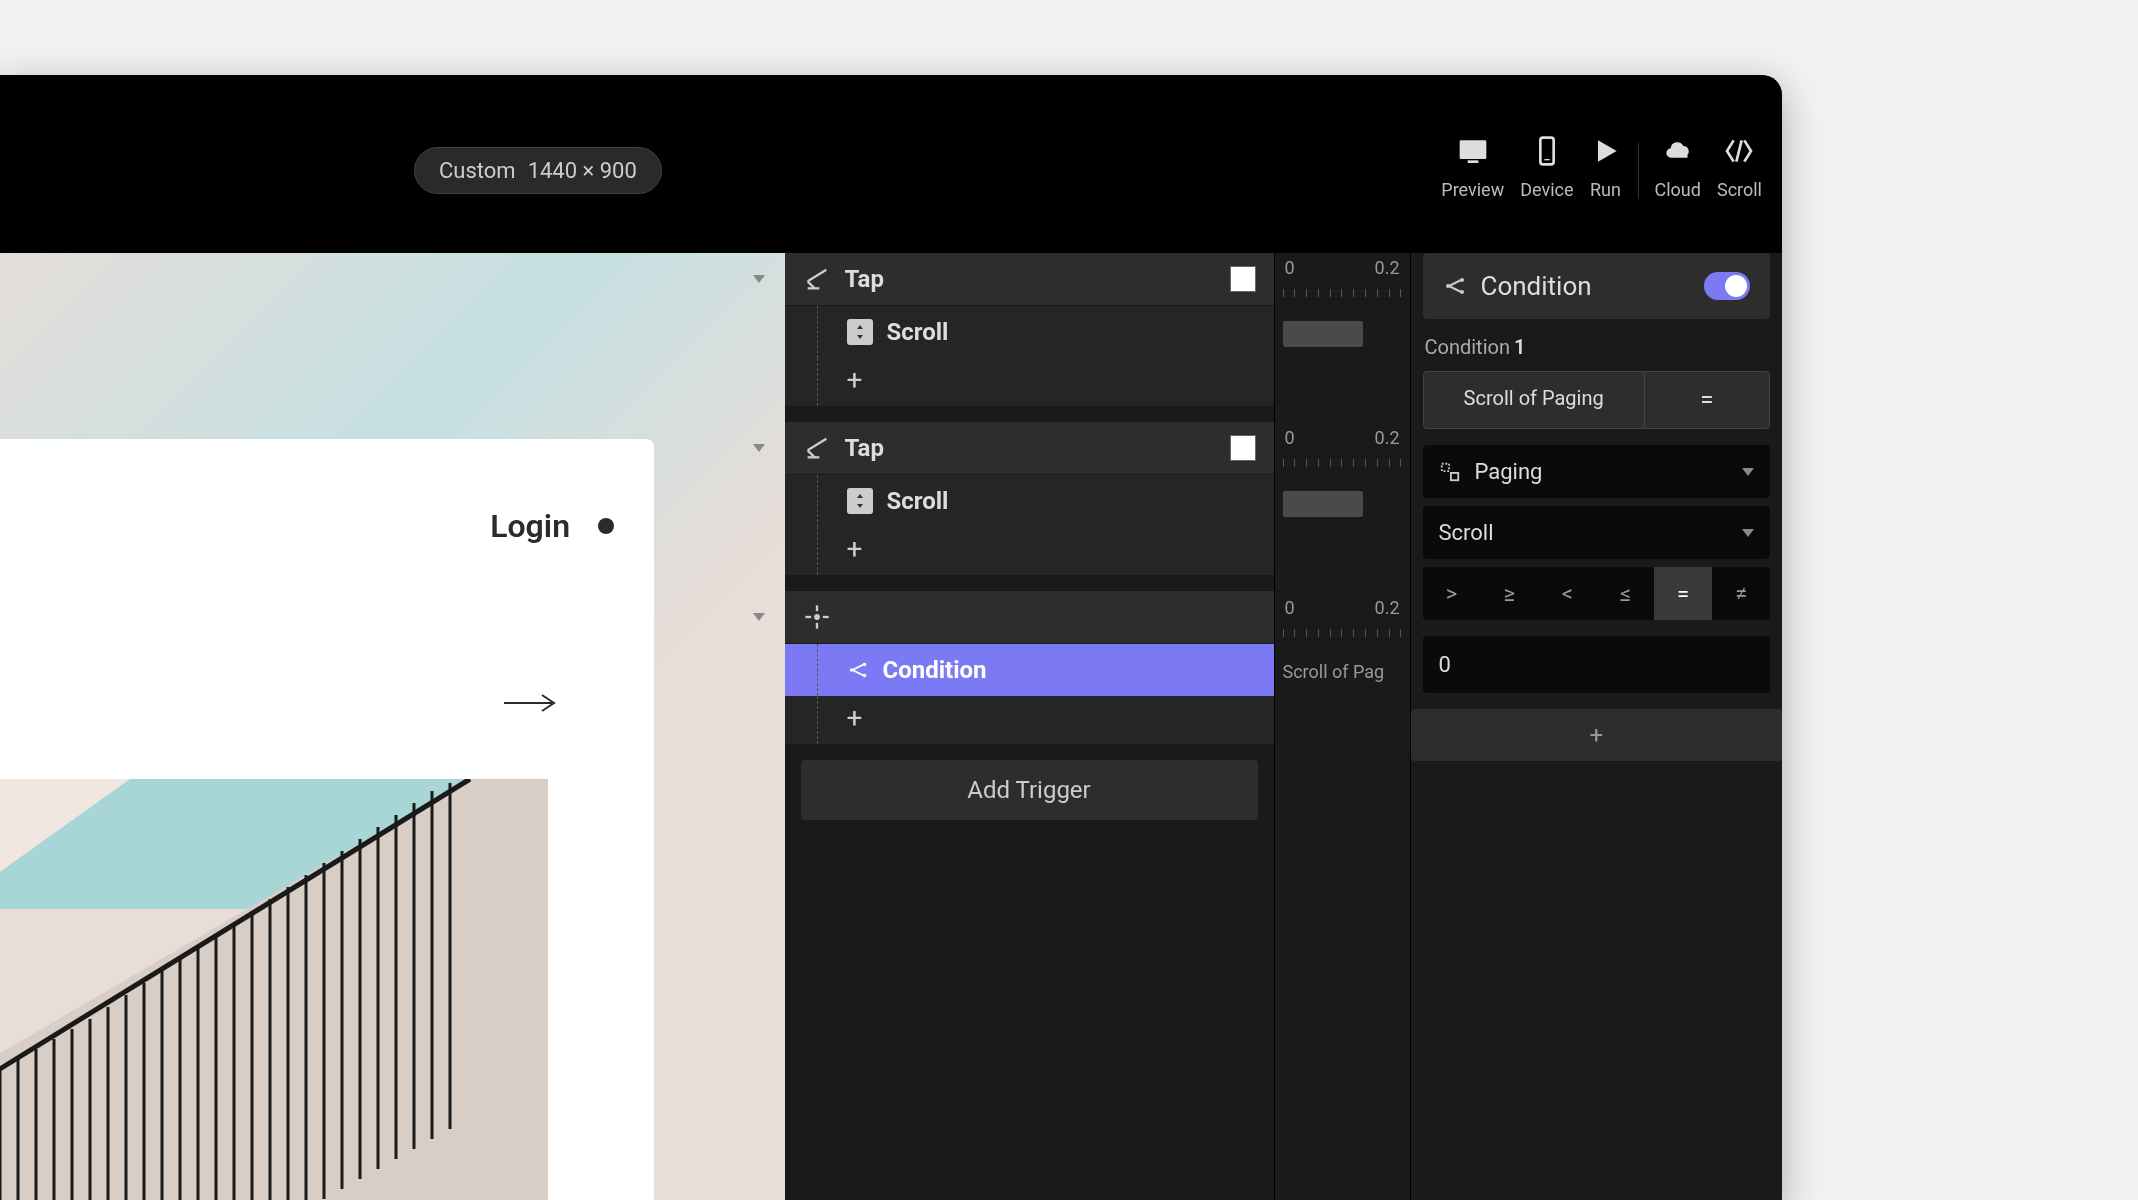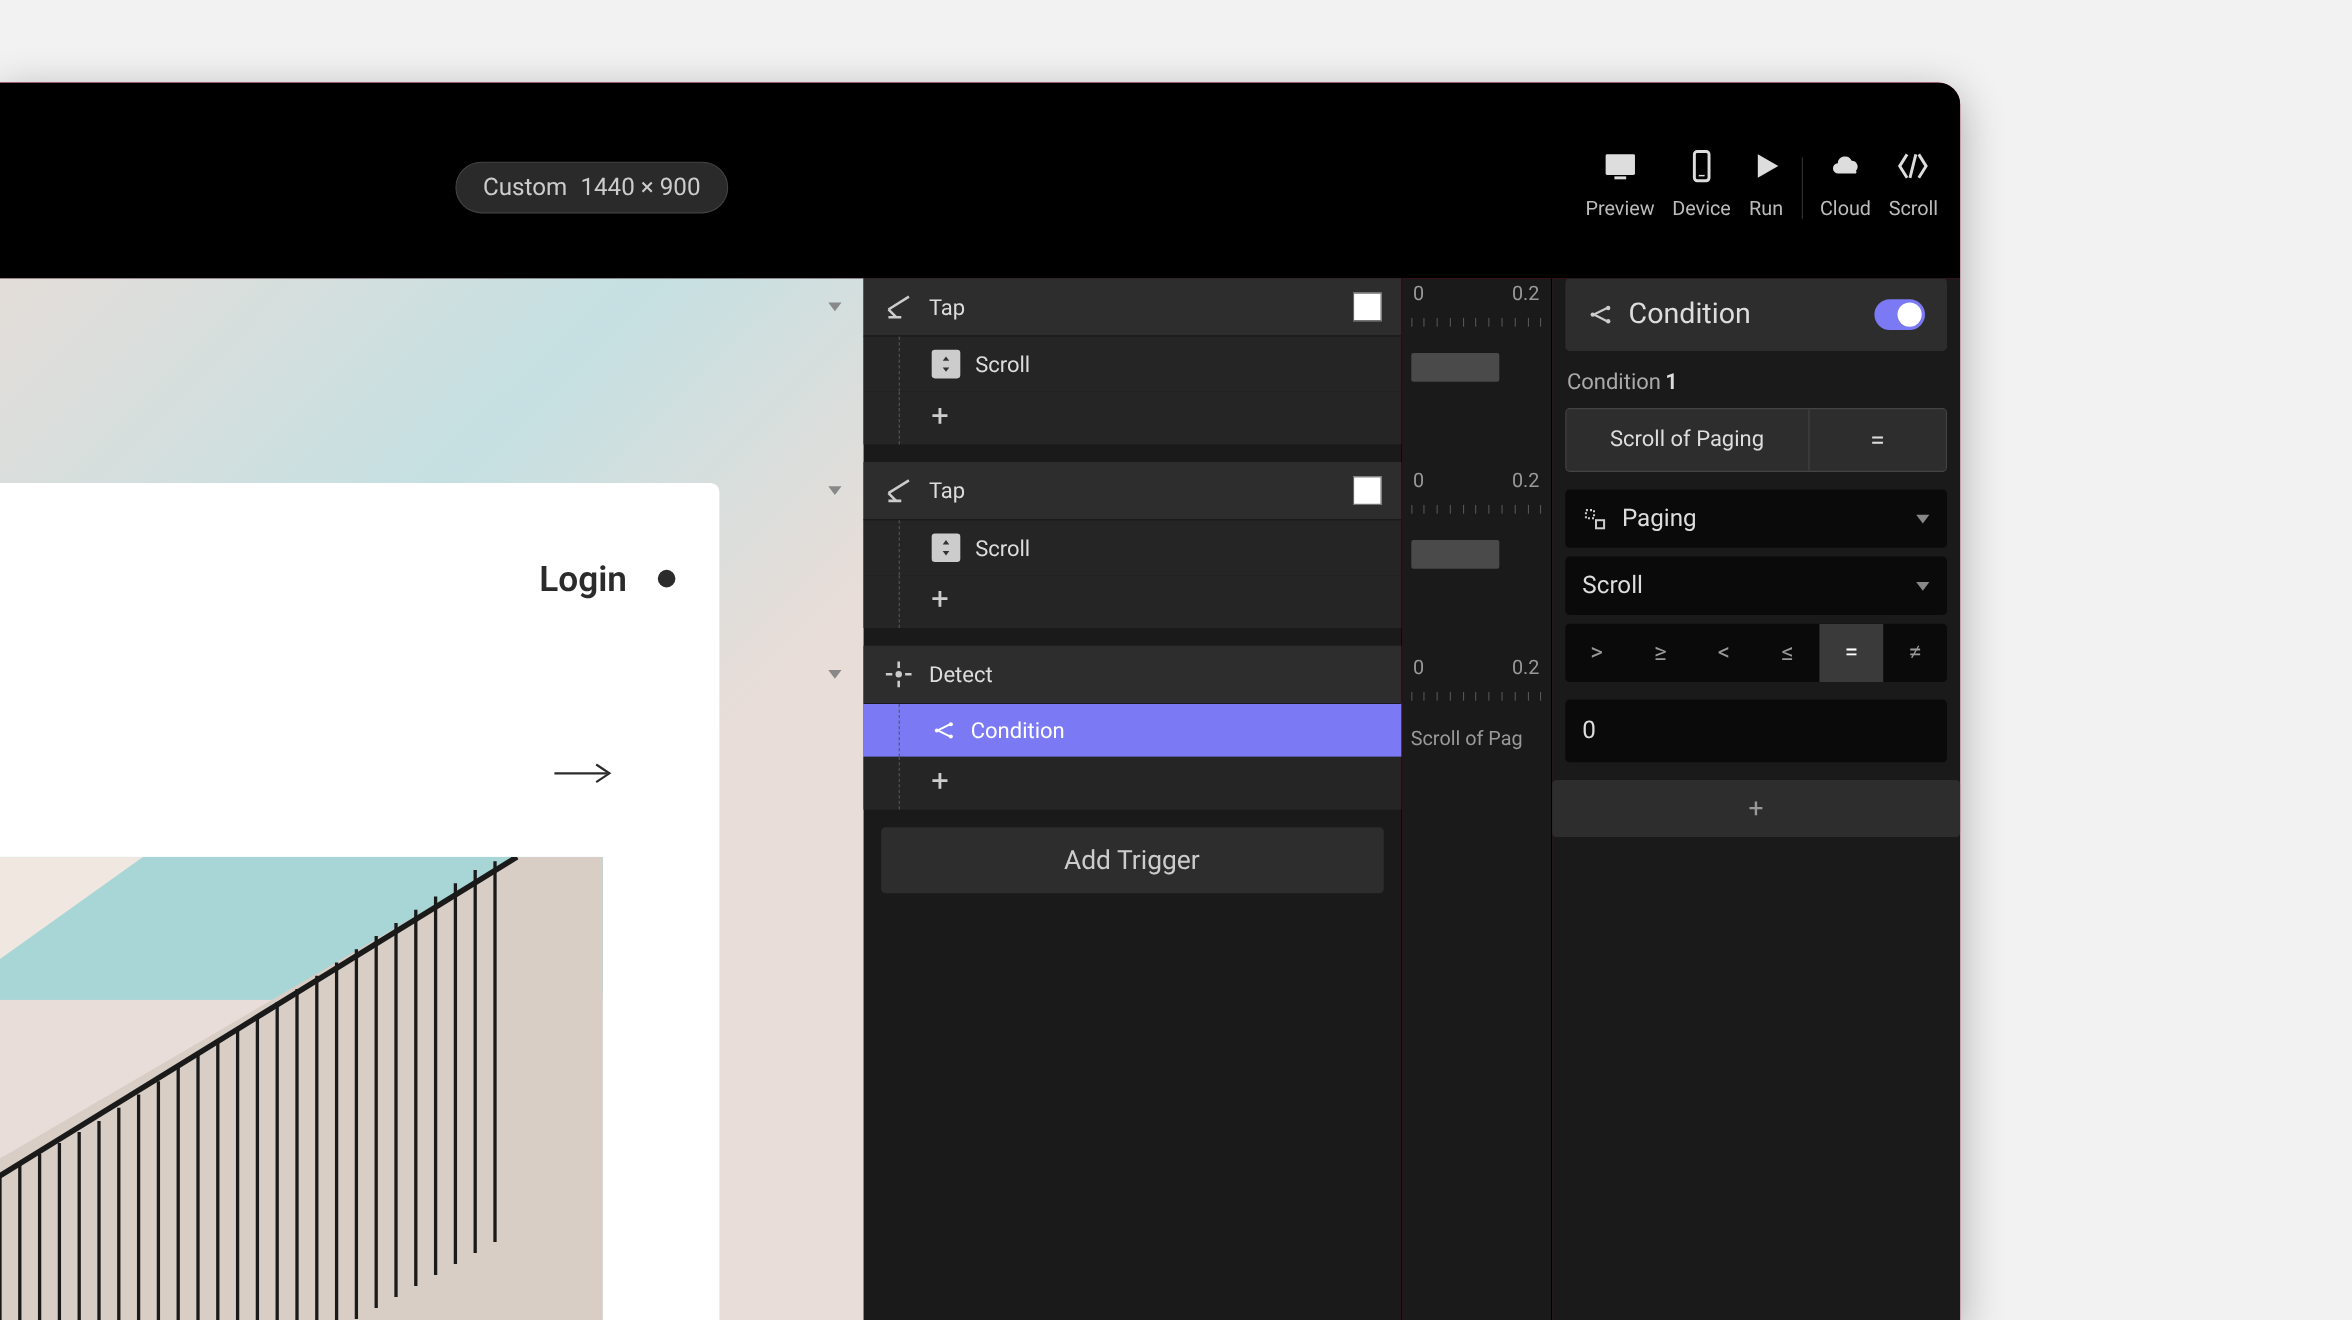--- a/index.html
+++ b/index.html
@@ -207,22 +207,23 @@
 
 .trigger-icon svg {
   width: 28px;
   height: 28px;
   fill: #ccc;
   stroke: #ccc;
 }
 
 .trigger-label {
   color: #ddd;
-  font-size: 20px;
+  font-size: 24px;
   flex: 1;
+  font-weight: bold;
 }
 
 .trigger-swatch {
   width: 26px;
   height: 26px;
   background: #fff;
   border: 1px solid #666;
 }
 
 .trigger-child {
@@ -679,21 +680,20 @@
             <div class="trigger-caret"></div>
             <div class="trigger-icon">
               <svg viewBox="0 0 24 24">
                   <line x1="12" y1="2" x2="12" y2="7" stroke-width="2"></line>
                   <line x1="12" y1="17" x2="12" y2="22" stroke-width="2"></line>
                   <line x1="2" y1="12" x2="7" y2="12" stroke-width="2"></line>
                   <line x1="17" y1="12" x2="22" y2="12" stroke-width="2"></line>
                   <circle cx="12" cy="12" r="2"></circle>
                 </svg>
             </div>
-            <span class="trigger-label">Detect</span>
           </div>
           <div class="trigger-child selected">
             <div class="trigger-child-line"></div>
             <div style="margin-left:20px;display:flex;align-items:center">
               <svg width="22" height="22" viewBox="0 0 24 24" fill="#fff">
                   <circle cx="5" cy="12" r="2"></circle>
                   <circle cx="19" cy="6" r="2"></circle>
                   <circle cx="19" cy="18" r="2"></circle>
                   <line x1="6" y1="12" x2="18" y2="6" stroke="#fff" stroke-width="2"></line>
                   <line x1="6" y1="12" x2="18" y2="18" stroke="#fff" stroke-width="2"></line>

